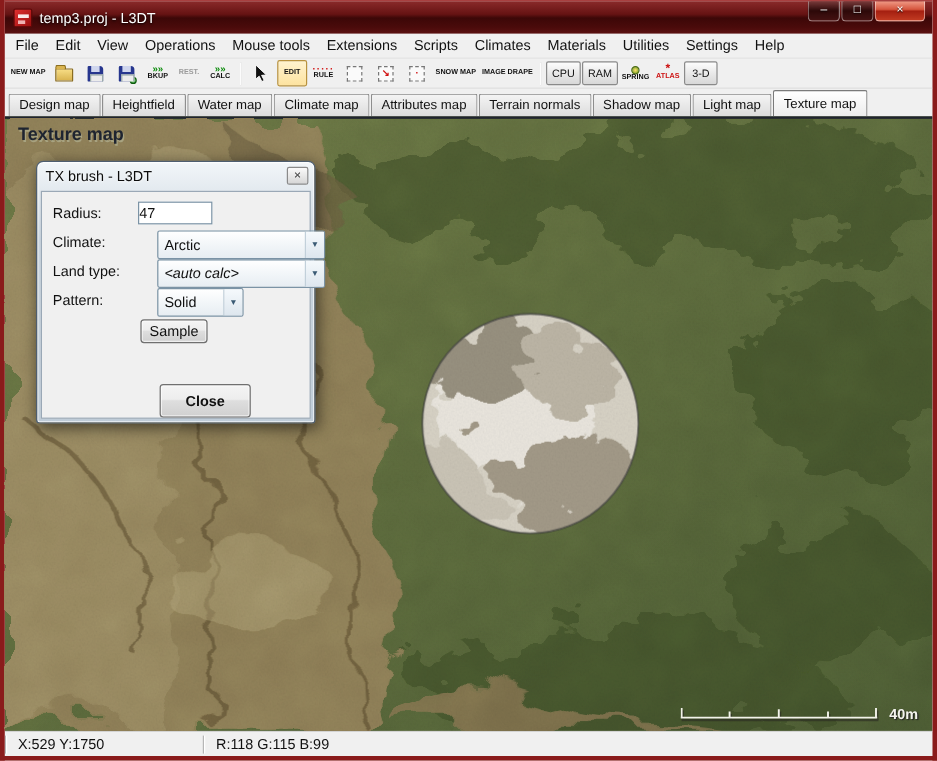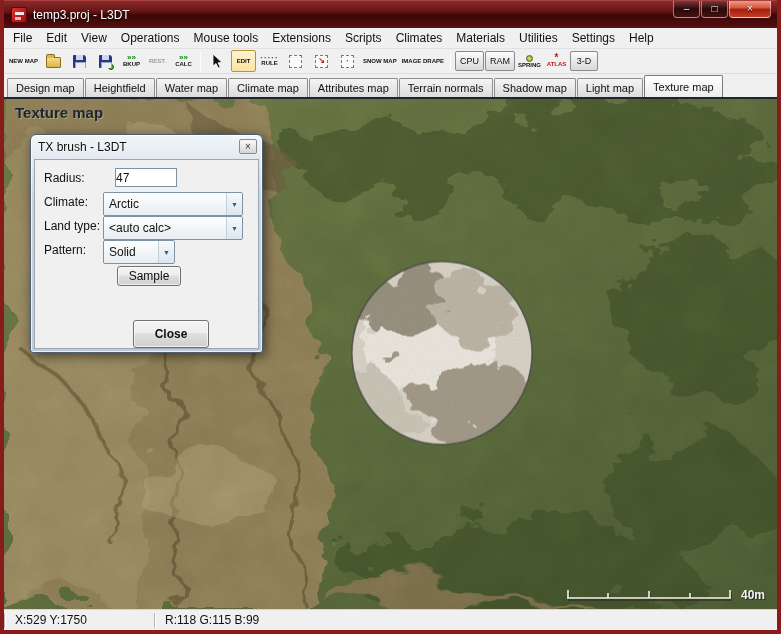--- a/index.html
+++ b/index.html
@@ -87,33 +87,33 @@
   .dlg-close{
     position:absolute;right:5px;top:4px;width:18px;height:15px;border:1px solid #8a8a8a;border-radius:2px;
     background:linear-gradient(#fafafa,#d6d6d6);color:#333;font-size:10px;line-height:13px;text-align:center;
   }
   .dialog-body{position:absolute;left:3px;right:3px;top:24px;bottom:3px;background:#f0f0f0;border:1px solid #9aa8b6;}
   .dlg-label{position:absolute;left:9px;font-size:12px;color:#111;white-space:nowrap;}
   .dlg-input{
     position:absolute;left:80px;width:62px;height:19px;border:1px solid #7b93a5;background:#fff;
     font-family:"Liberation Sans",sans-serif;font-size:12px;text-align:left;color:#111;padding:0;
   }
-  .combo{position:absolute;left:68px;height:24px;border:1px solid #7b93a5;border-radius:2px;background:linear-gradient(#ffffff,#f1f5f8 55%,#e7edf2);display:flex;align-items:center;overflow:hidden;}
+  .combo{position:absolute;left:96px;height:24px;border:1px solid #7b93a5;border-radius:2px;background:linear-gradient(#ffffff,#f1f5f8 55%,#e7edf2);display:flex;align-items:center;overflow:hidden;}
   .combo .val{flex:1;padding:0 5px;font-size:12px;color:#111;white-space:nowrap;overflow:hidden;}
   .combo .arrowbtn{width:16px;align-self:stretch;border-left:1px solid #c2d0da;background:linear-gradient(#f5f9fc,#dde6ee);display:flex;align-items:center;justify-content:center;font-size:7px;color:#3a5a74;}
   .btn{
     position:absolute;border:1px solid #707070;border-radius:3px;font-size:12px;color:#111;text-align:center;
     background:linear-gradient(#f4f4f4,#ededed 45%,#dedede 50%,#d0d0d0);
     box-shadow:inset 0 0 0 1px rgba(255,255,255,.65);display:flex;align-items:center;justify-content:center;
   }
   
   .statusbar{height:21px;flex:0 0 21px;background:#f0f0f0;border-top:1px solid #d4d4d4;display:flex;align-items:center;font-size:12px;color:#111;}
   .sb-pane{white-space:nowrap;overflow:hidden;}
   .sb-ready{flex:1;padding-left:6px;}
-  .sb-xy{width:148px;padding-left:9px;}
+  .sb-xy{width:163px;padding-left:9px;}
   .sb-rgb{width:186px;padding-left:9px;}
   .sb-div{width:0;height:15px;border-left:1px solid #b6b6b6;border-right:1px solid #ffffff;}
 </style>
 </head>
 <body>
 
 <div class="window">
 
   <div class="titlebar">
     <div class="app-icon"></div>
@@ -338,32 +338,32 @@
         <div class="dlg-label" style="top:11px;">Radius:</div>
         <input class="dlg-input" style="top: 8px;" value="47">
 
         <div class="dlg-label" style="top:35px;">Climate:</div>
         <div class="combo" style="top:32px;width:140px;">
           <span class="val">Arctic</span>
           <span class="arrowbtn">▼</span>
         </div>
 
         <div class="dlg-label" style="top:59px;">Land type:</div>
-        <div class="combo" style="top:56px;width:140px;">
+        <div class="combo" style="top:56px;width:140px;font-style:italic;">
           <span class="val">&lt;auto calc&gt;</span>
           <span class="arrowbtn">▼</span>
         </div>
 
         <div class="dlg-label" style="top:83px;">Pattern:</div>
         <div class="combo" style="top:80px;width:72px;">
           <span class="val">Solid</span>
           <span class="arrowbtn">▼</span>
         </div>
 
-        <div class="btn" style="left:82px;top:106px;width:64px;height:20px;">Sample</div>
+        <div class="btn" style="left:82px;top:106px;width:56px;height:20px;">Sample</div>
         <div class="btn" style="left:98px;top:160px;width:76px;height:28px;font-weight:bold;">Close</div>
 
       </div>
     </div>
 
   </div>
 
   <div class="statusbar">
     <div class="sb-div"></div>
     <div class="sb-pane sb-xy">X:529 Y:1750</div>

